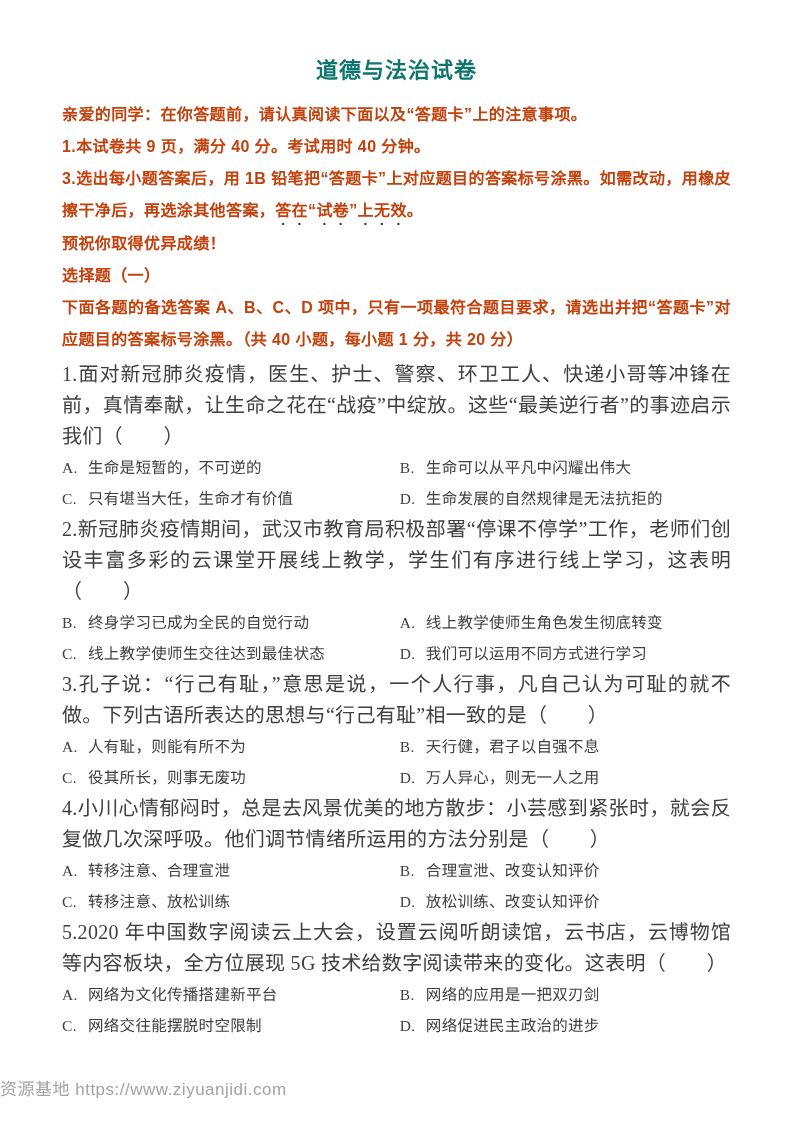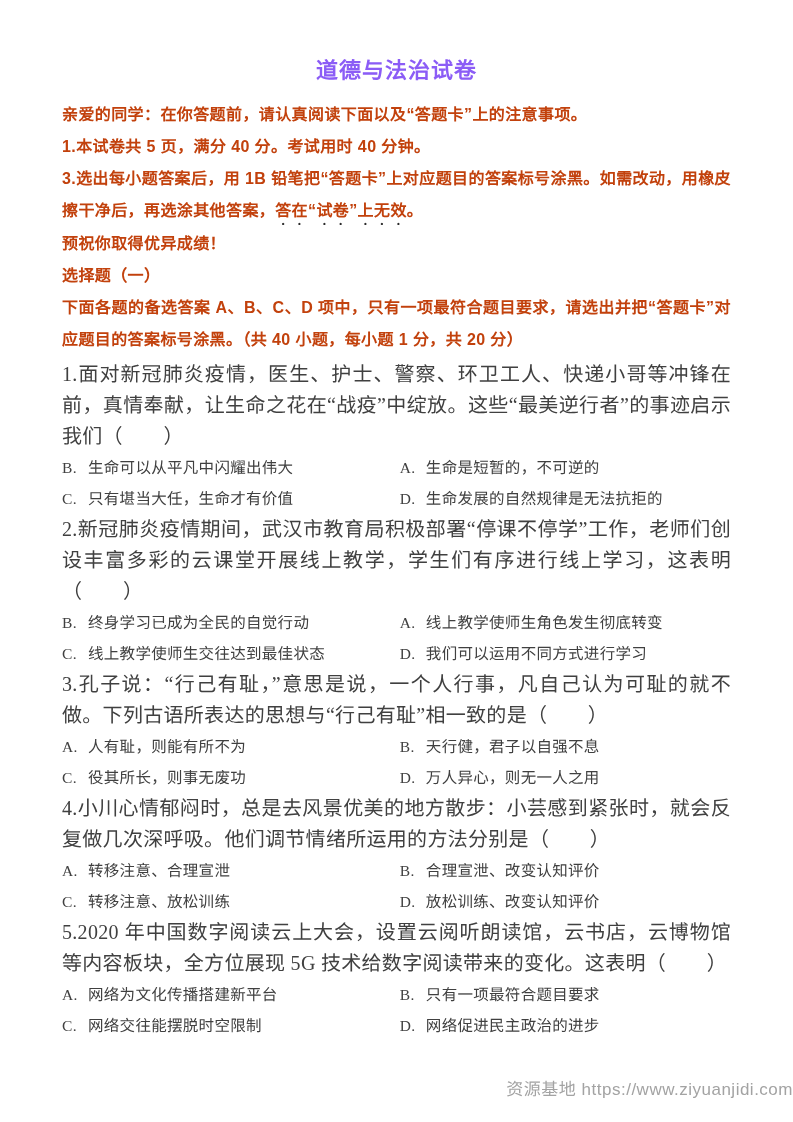--- a/index.html
+++ b/index.html
@@ -13,21 +13,21 @@
     padding: 56px 62px 0 62px;
     overflow: hidden;
     font-family: "Liberation Serif", "DejaVu Serif", serif;
     color: #3f3f3f;
   }
   .title {
     text-align: center;
     font-family: "Liberation Sans", "DejaVu Sans", sans-serif;
     font-size: 22px;
     font-weight: bold;
-    color: #8b5cf6;
+    color: #0f766e;
     letter-spacing: 1px;
     line-height: 30px;
     margin-bottom: 13px;
   }
   .notices p {
     font-family: "Liberation Sans", "DejaVu Sans", sans-serif;
     font-size: 16px;
     font-weight: bold;
     color: #c2410c;
     line-height: 32px;
@@ -57,50 +57,50 @@
     line-height: 31px;
     color: #404040;
     letter-spacing: 0.3px;
   }
   .opt-label { display: inline-block; min-width: 26px; }
   .footer {
     position: absolute;
     left: 0;
     right: 0;
     bottom: 22px;
-    text-align: right;
+    text-align: left;
     font-family: "Liberation Sans", "DejaVu Sans", sans-serif;
     font-size: 17px;
     color: #a3a3a3;
     letter-spacing: 0.5px;
   }
 </style>
 </head>
 <body>
 
 <div class="page">
 
   <h1 class="title">道德与法治试卷</h1>
 
   <div class="notices">
     <p>亲爱的同学：在你答题前，请认真阅读下面以及“答题卡”上的注意事项。</p>
-    <p>1.本试卷共 5 页，满分 40 分。考试用时 40 分钟。</p>
+    <p>1.本试卷共 9 页，满分 40 分。考试用时 40 分钟。</p>
     <p><span>3.选出每小题答案后，用 1B 铅笔把“答题卡”上对应题目的答案标号涂黑。如需改动，用橡皮擦干净后，再选涂其他答案，</span><span class="emph">答在“试卷”上无效。</span></p>
     <p>预祝你取得优异成绩！</p>
     <p>选择题（一）</p>
     <p>下面各题的备选答案 A、B、C、D 项中，只有一项最符合题目要求，请选出并把“答题卡”对应题目的答案标号涂黑。（共 40 小题，每小题 1 分，共 20 分）</p>
   </div>
 
   <div class="questions">
 
     <section class="question">
       <p class="stem">1.面对新冠肺炎疫情，医生、护士、警察、环卫工人、快递小哥等冲锋在前，真情奉献，让生命之花在“战疫”中绽放。这些“最美逆行者”的事迹启示我们（　　）</p>
       <div class="opts">
+        <p class="opt"><span class="opt-label">A.</span><span>生命是短暂的，不可逆的</span></p>
         <p class="opt"><span class="opt-label">B.</span><span>生命可以从平凡中闪耀出伟大</span></p>
-        <p class="opt"><span class="opt-label">A.</span><span>生命是短暂的，不可逆的</span></p>
         <p class="opt"><span class="opt-label">C.</span><span>只有堪当大任，生命才有价值</span></p>
         <p class="opt"><span class="opt-label">D.</span><span>生命发展的自然规律是无法抗拒的</span></p>
       </div>
     </section>
 
     <section class="question">
       <p class="stem">2.新冠肺炎疫情期间，武汉市教育局积极部署“停课不停学”工作，老师们创设丰富多彩的云课堂开展线上教学，学生们有序进行线上学习，这表明（　　）</p>
       <div class="opts">
         <p class="opt"><span class="opt-label">B.</span><span>终身学习已成为全民的自觉行动</span></p>
         <p class="opt"><span class="opt-label">A.</span><span>线上教学使师生角色发生彻底转变</span></p>
@@ -126,21 +126,21 @@
         <p class="opt"><span class="opt-label">B.</span><span>合理宣泄、改变认知评价</span></p>
         <p class="opt"><span class="opt-label">C.</span><span>转移注意、放松训练</span></p>
         <p class="opt"><span class="opt-label">D.</span><span>放松训练、改变认知评价</span></p>
       </div>
     </section>
 
     <section class="question">
       <p class="stem">5.2020 年中国数字阅读云上大会，设置云阅听朗读馆，云书店，云博物馆等内容板块，全方位展现 5G 技术给数字阅读带来的变化。这表明（　　）</p>
       <div class="opts">
         <p class="opt"><span class="opt-label">A.</span><span>网络为文化传播搭建新平台</span></p>
-        <p class="opt"><span class="opt-label">B.</span><span>只有一项最符合题目要求</span></p>
+        <p class="opt"><span class="opt-label">B.</span><span>网络的应用是一把双刃剑</span></p>
         <p class="opt"><span class="opt-label">C.</span><span>网络交往能摆脱时空限制</span></p>
         <p class="opt"><span class="opt-label">D.</span><span>网络促进民主政治的进步</span></p>
       </div>
     </section>
 
   </div>
 
   <div class="footer">
     <span>资源基地 https://www.ziyuanjidi.com</span>
   </div>

